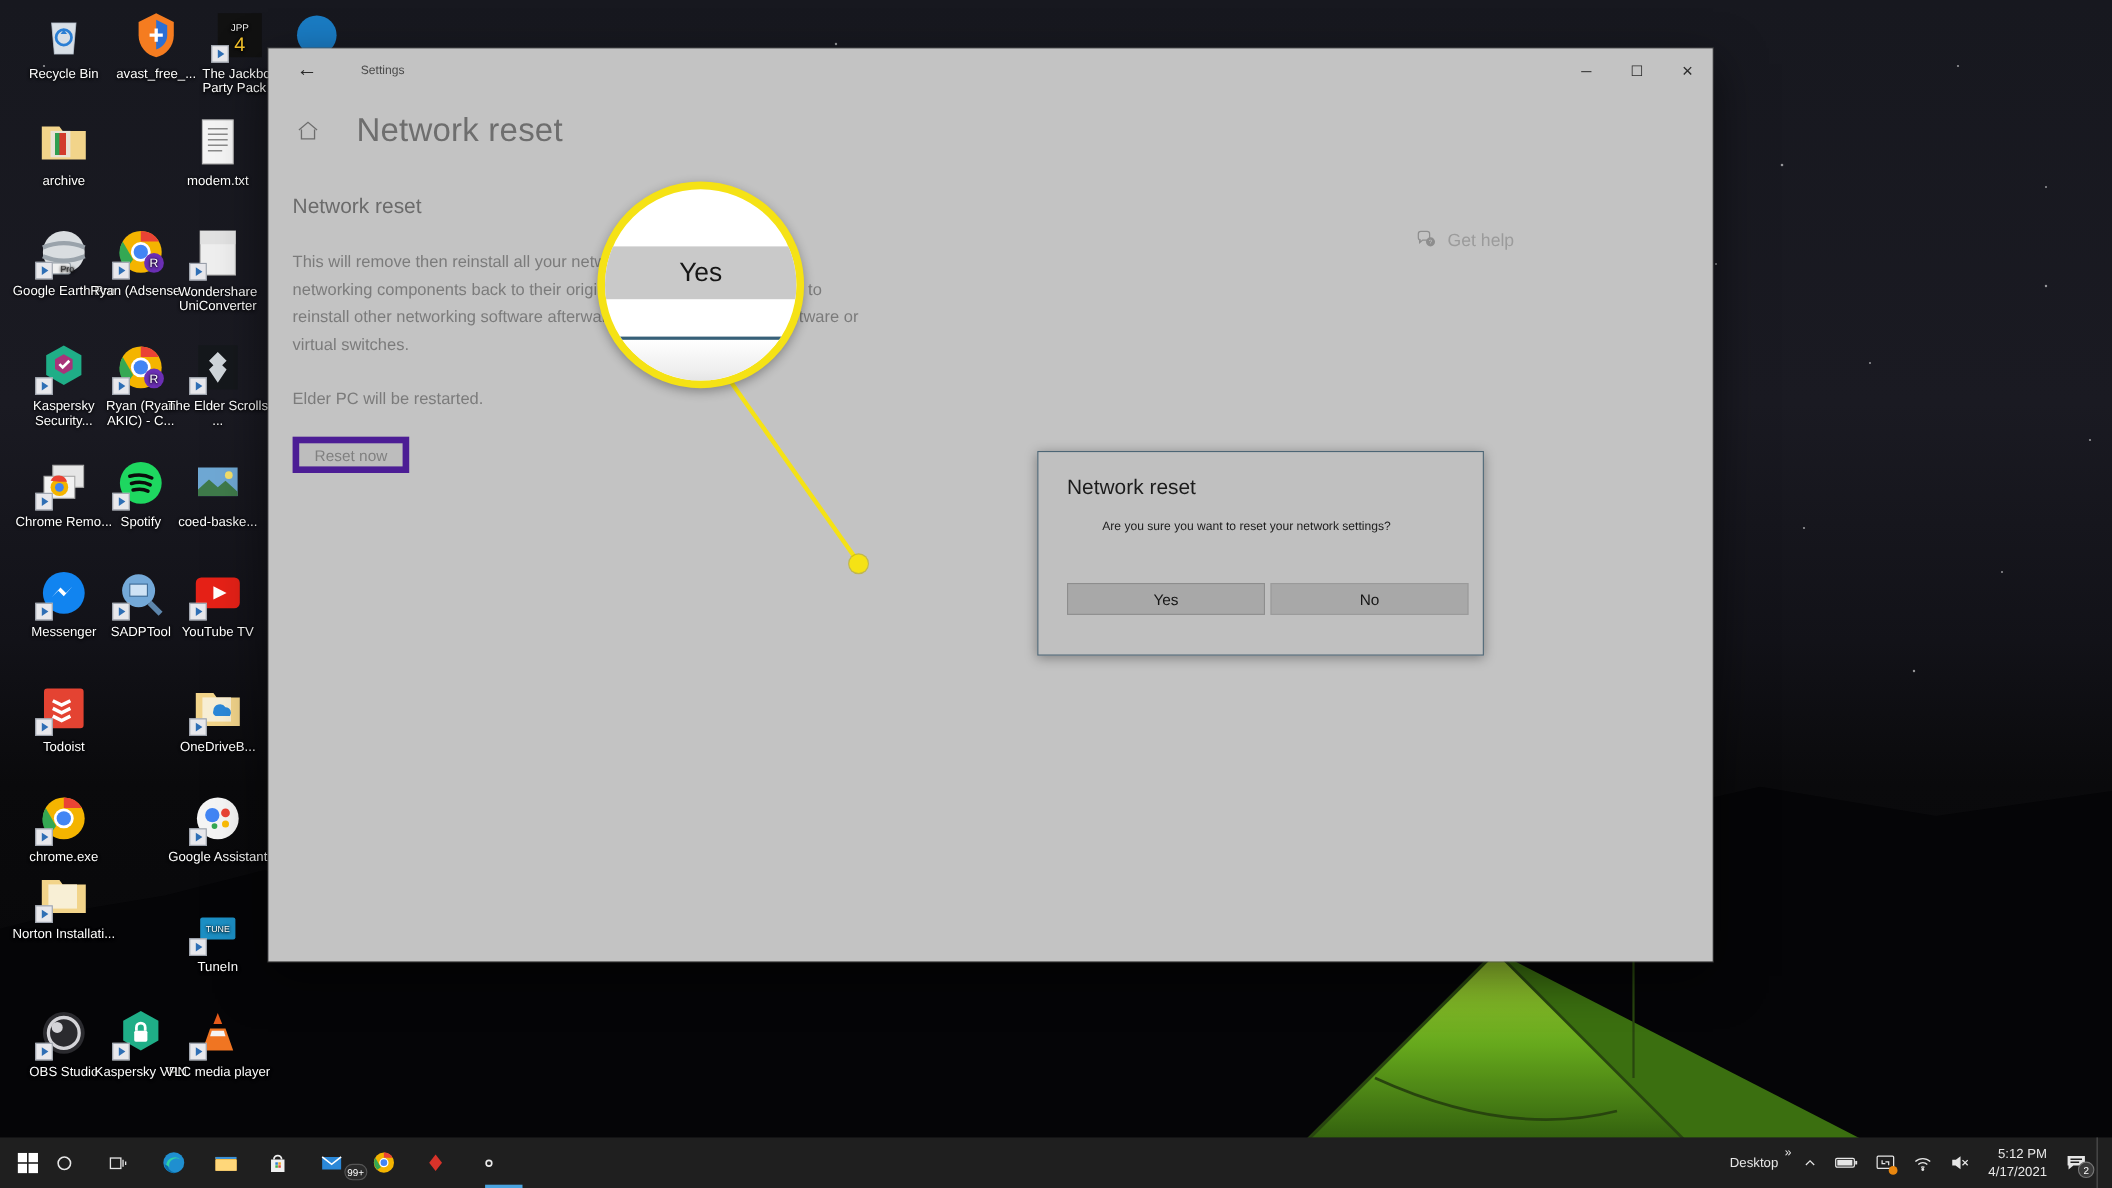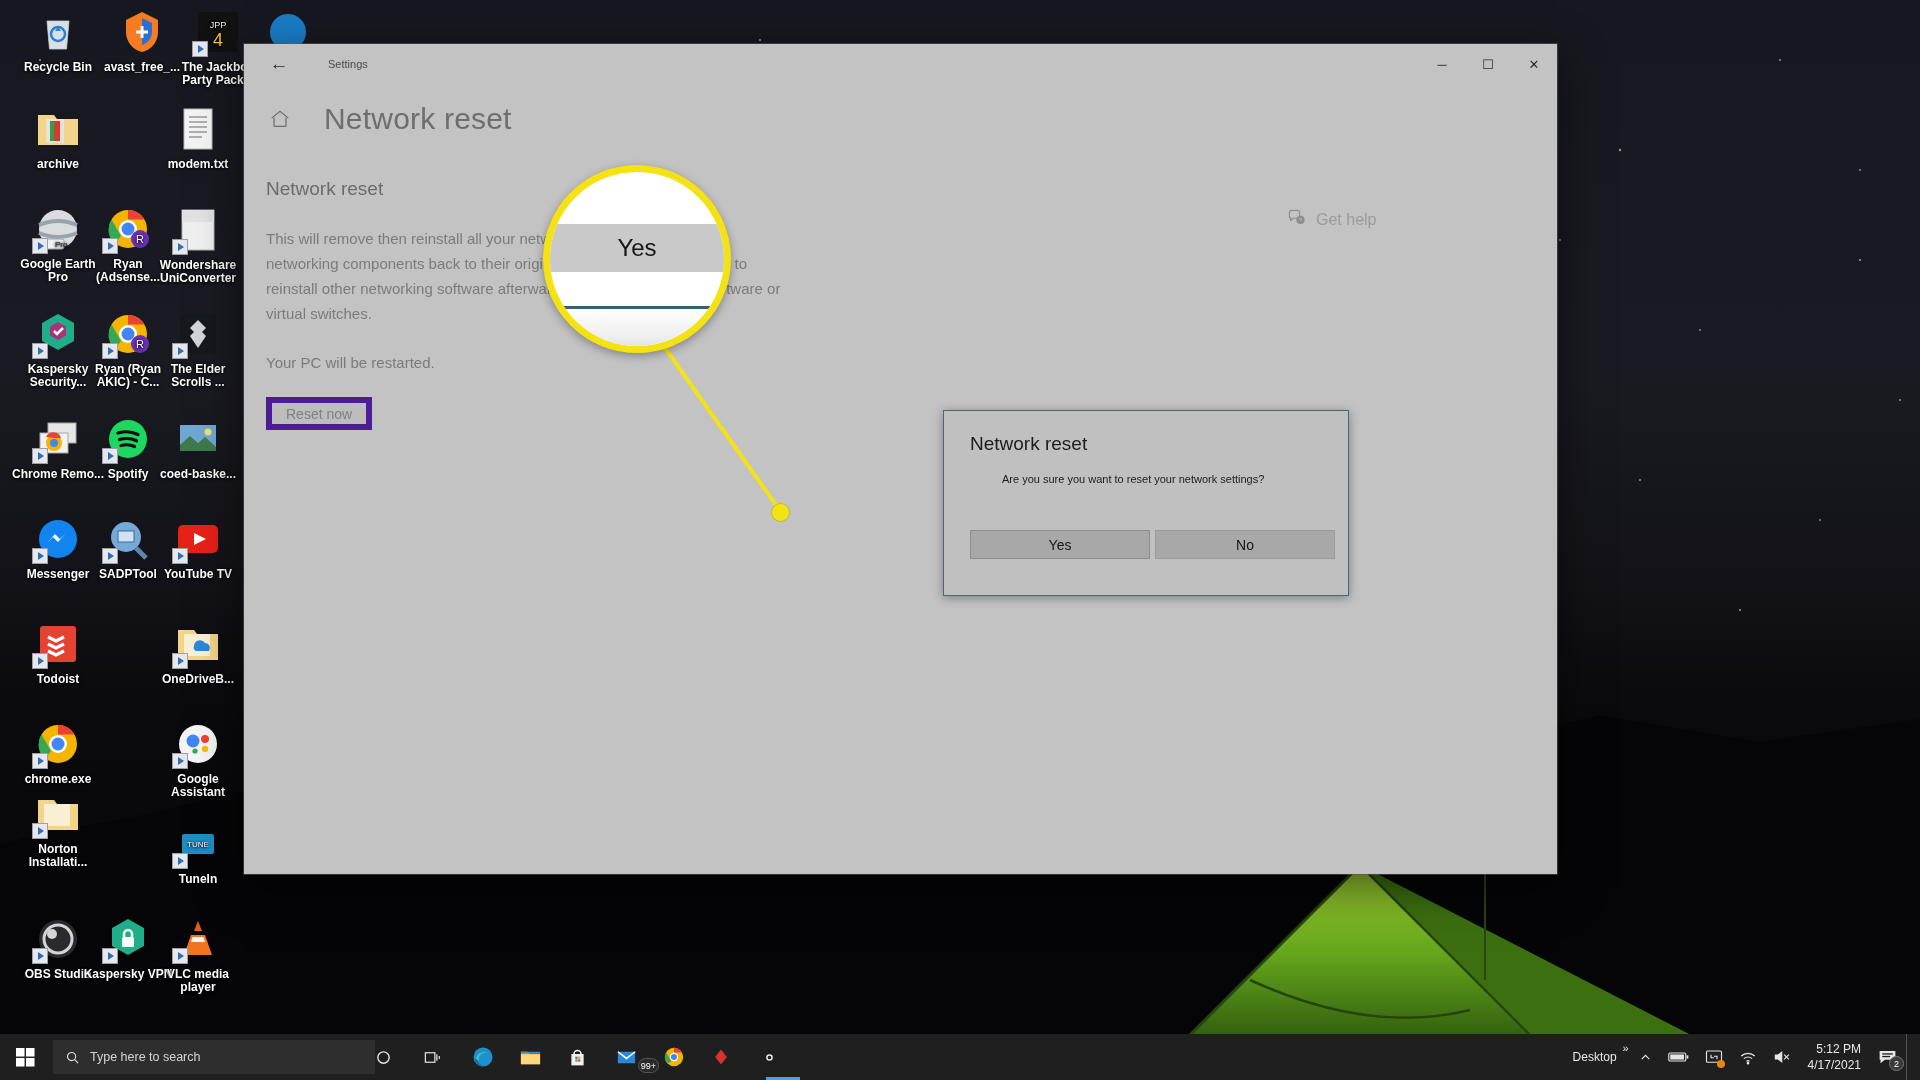--- a/index.html
+++ b/index.html
@@ -39,21 +39,21 @@
   
   .desk-icon {
     position: absolute; width: 96px; text-align: center;
     color: #fff; font-size: 12px; line-height: 13px;
     text-shadow: 0 1px 3px rgba(0,0,0,.95), 0 0 2px rgba(0,0,0,.9);
     cursor: default;
   }
   .desk-icon .glyph {
     width: 48px; height: 48px; margin: 0 auto 5px auto; position: relative;
   }
-  .desk-icon .cap { display: block; word-break: break-word; font-weight: bold; }
+  .desk-icon .cap { display: block; word-break: break-word; }
   .shortcut-arrow {
     position: absolute; left: -2px; bottom: -1px; width: 16px; height: 16px;
     background: #e8e8ec; border: 1px solid #9aa0ab;
     display: flex; align-items: center; justify-content: center;
   }
   .shortcut-arrow::after {
     content: ""; width: 0; height: 0;
     border-left: 6px solid #2f6fb5; border-top: 4px solid transparent; border-bottom: 4px solid transparent;
     margin-left: 1px;
   }
@@ -489,21 +489,21 @@
           <path d="M3 11 L12 3.5 L21 11"></path>
             <path d="M5.5 10.5 V20 H18.5 V10.5"></path>
         </svg>
       </div>
       <div id="page-title">Network reset</div>
     </div>
 
     <div id="content">
       <div id="section-title">Network reset</div>
       <div id="desc">This will remove then reinstall all your network adapters and set other networking components back to their original settings. You might need to reinstall other networking software afterwards, such as VPN client software or virtual switches.</div>
-      <div id="restart-note">Your PC will be restarted.</div>
+      <div id="restart-note">Elder PC will be restarted.</div>
       <button id="reset-now">Reset now</button>
 
       <div id="get-help">
         <span id="gh-icon">
           <svg width="19" height="19" viewBox="0 0 24 24" fill="none" stroke="currentColor" stroke-width="1.4">
             <path d="M3 6 a3 3 0 0 1 3-3 h7 a3 3 0 0 1 3 3 v4 a3 3 0 0 1-3 3 H8 l-3.5 3 v-3 H6 a3 3 0 0 1-3-3z"></path>
             <circle cx="17" cy="15" r="5.2" fill="#8e8e8e" stroke="none"></circle>
             <text x="17" y="18" font-size="7" fill="#c3c3c3" text-anchor="middle" stroke="none">?</text>
           </svg>
         </span>
@@ -540,27 +540,20 @@
   <div id="taskbar">
     <div id="start-btn">
       <svg width="19" height="19" viewBox="0 0 20 20" fill="#ffffff">
         <rect x="0" y="0" width="9" height="9"></rect>
           <rect x="10.5" y="0" width="9" height="9"></rect>
         <rect x="0" y="10.5" width="9" height="9"></rect>
           <rect x="10.5" y="10.5" width="9" height="9"></rect>
       </svg>
     </div>
 
-    <div id="search-box">
-      <svg width="15" height="15" viewBox="0 0 24 24" fill="none" stroke="#e0e0e0" stroke-width="1.8">
-        <circle cx="10.5" cy="10.5" r="6.5"></circle>
-          <line x1="15.3" y1="15.3" x2="21" y2="21"></line>
-      </svg>
-      <span id="search-placeholder">Type here to search</span>
-    </div>
 
     <div class="tb-btn">
       <svg width="17" height="17" viewBox="0 0 24 24" fill="none" stroke="#e6e6e6" stroke-width="2">
           <circle cx="12" cy="12" r="8"></circle>
         </svg>
     </div>
     <div class="tb-btn">
       <svg width="19" height="19" viewBox="0 0 24 24" fill="none" stroke="#e6e6e6" stroke-width="1.5">
         <rect x="3" y="6" width="12" height="12"></rect>
           <line x1="17.5" y1="8" x2="17.5" y2="16"></line>

